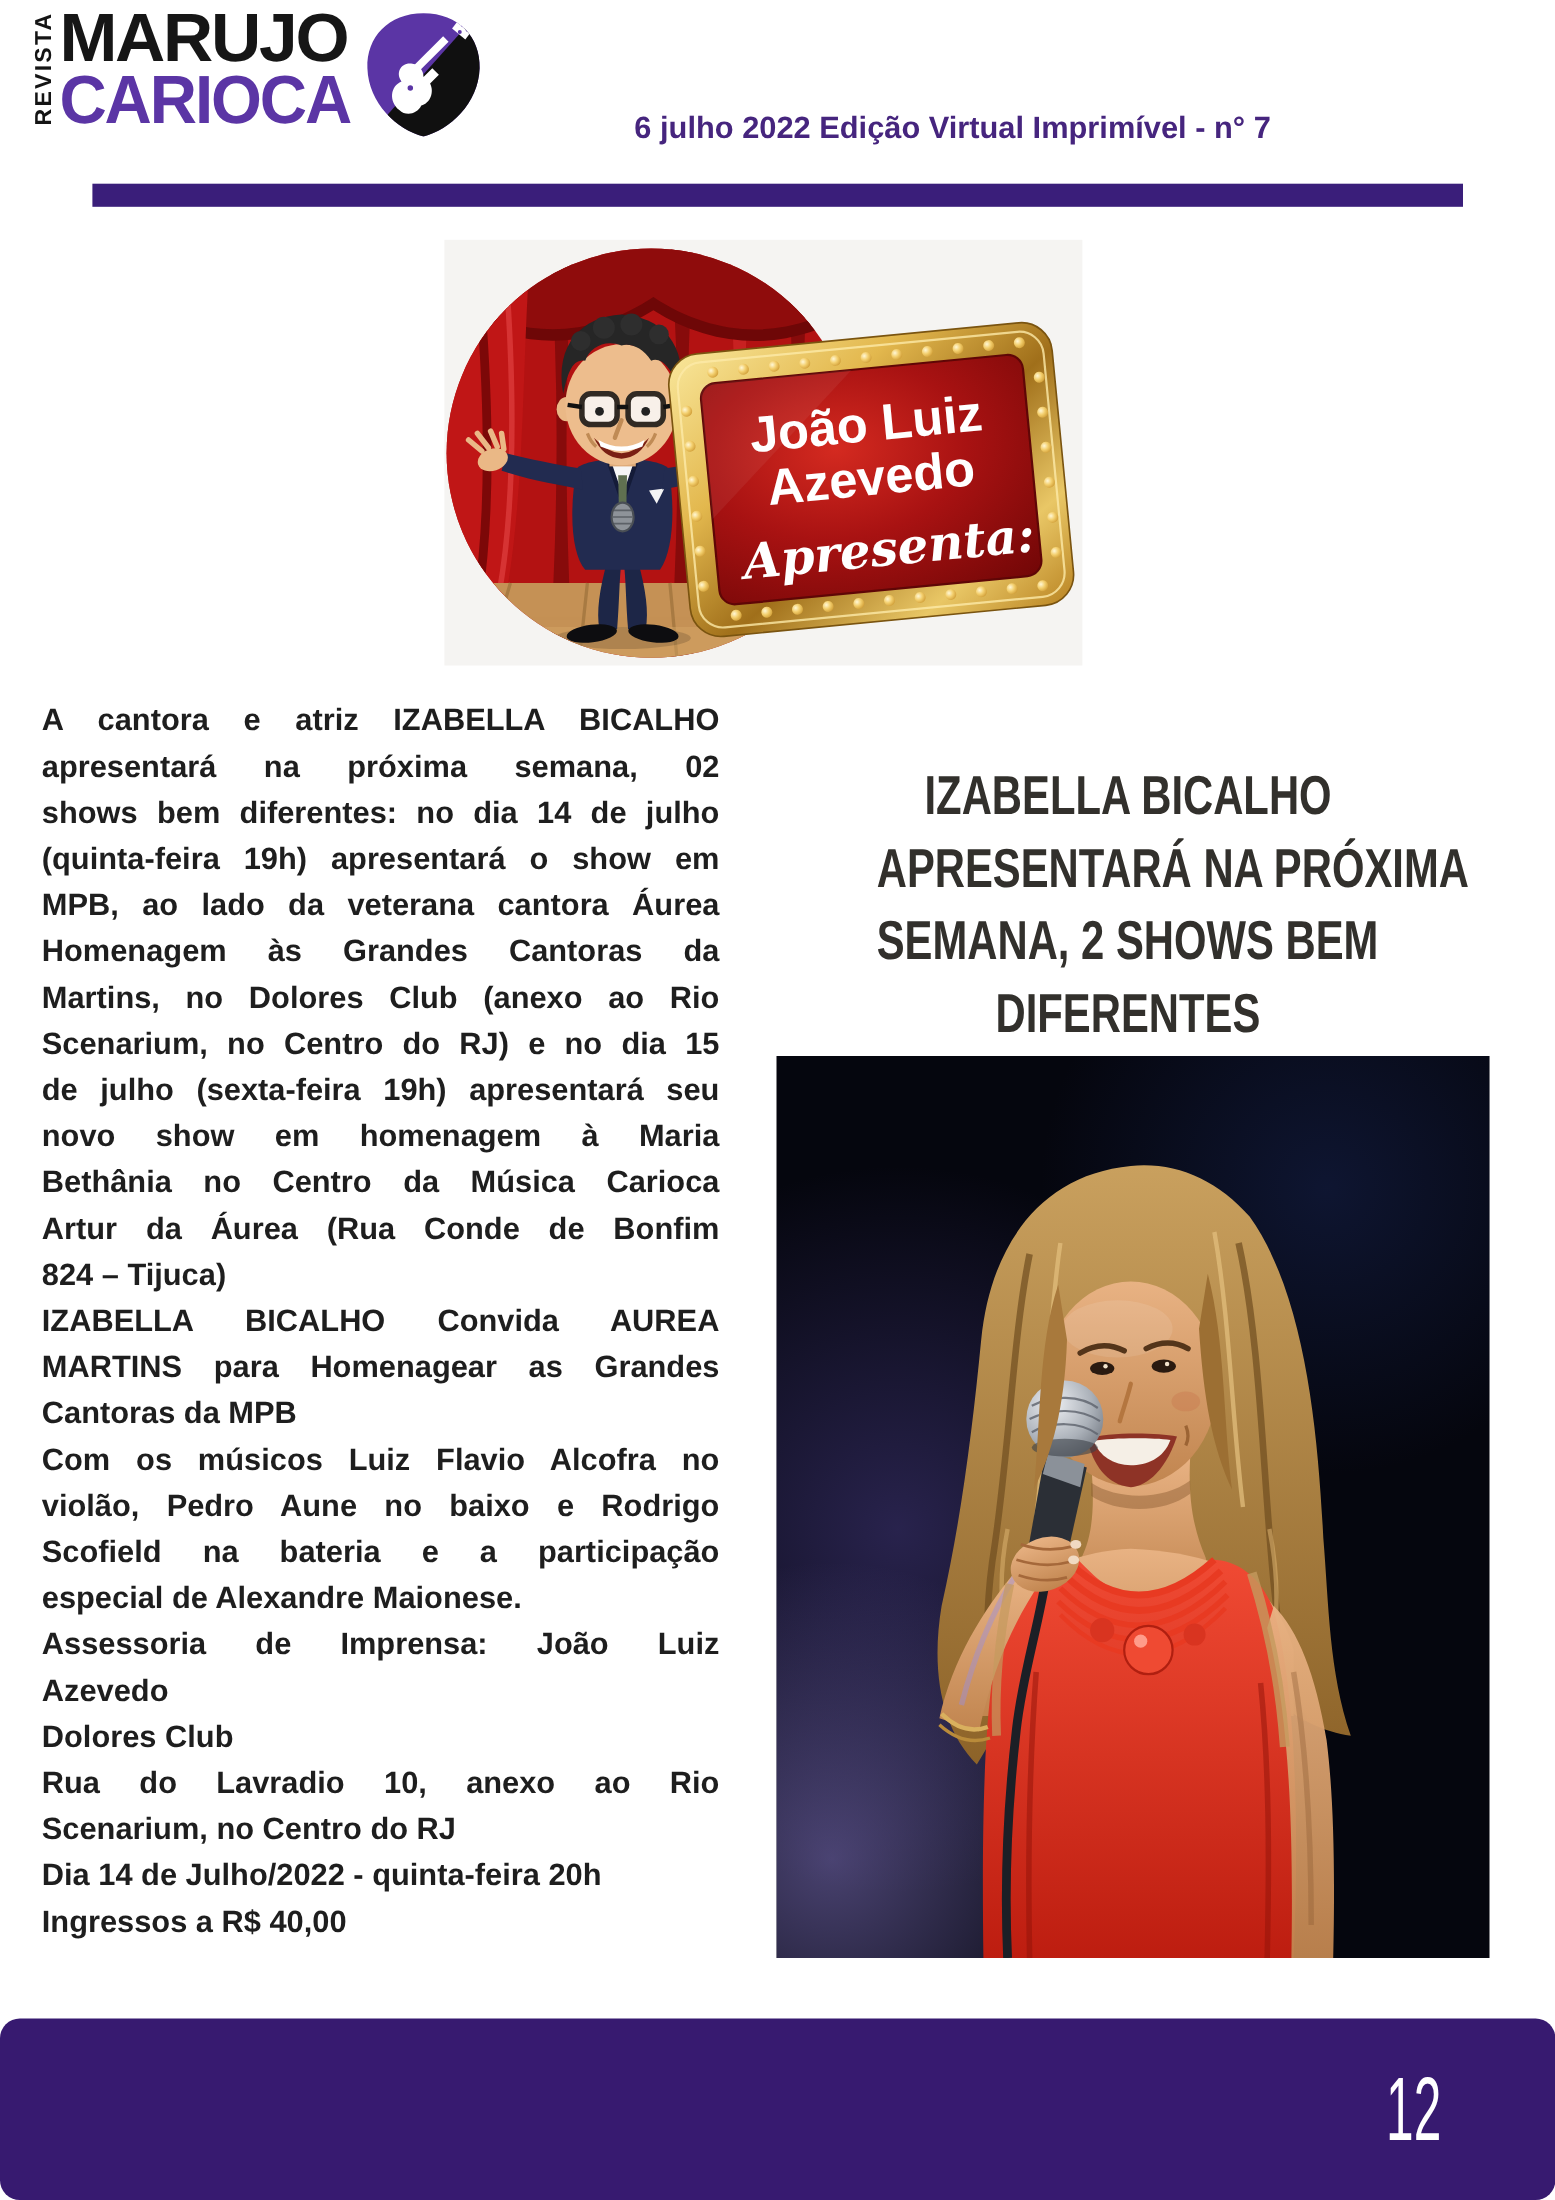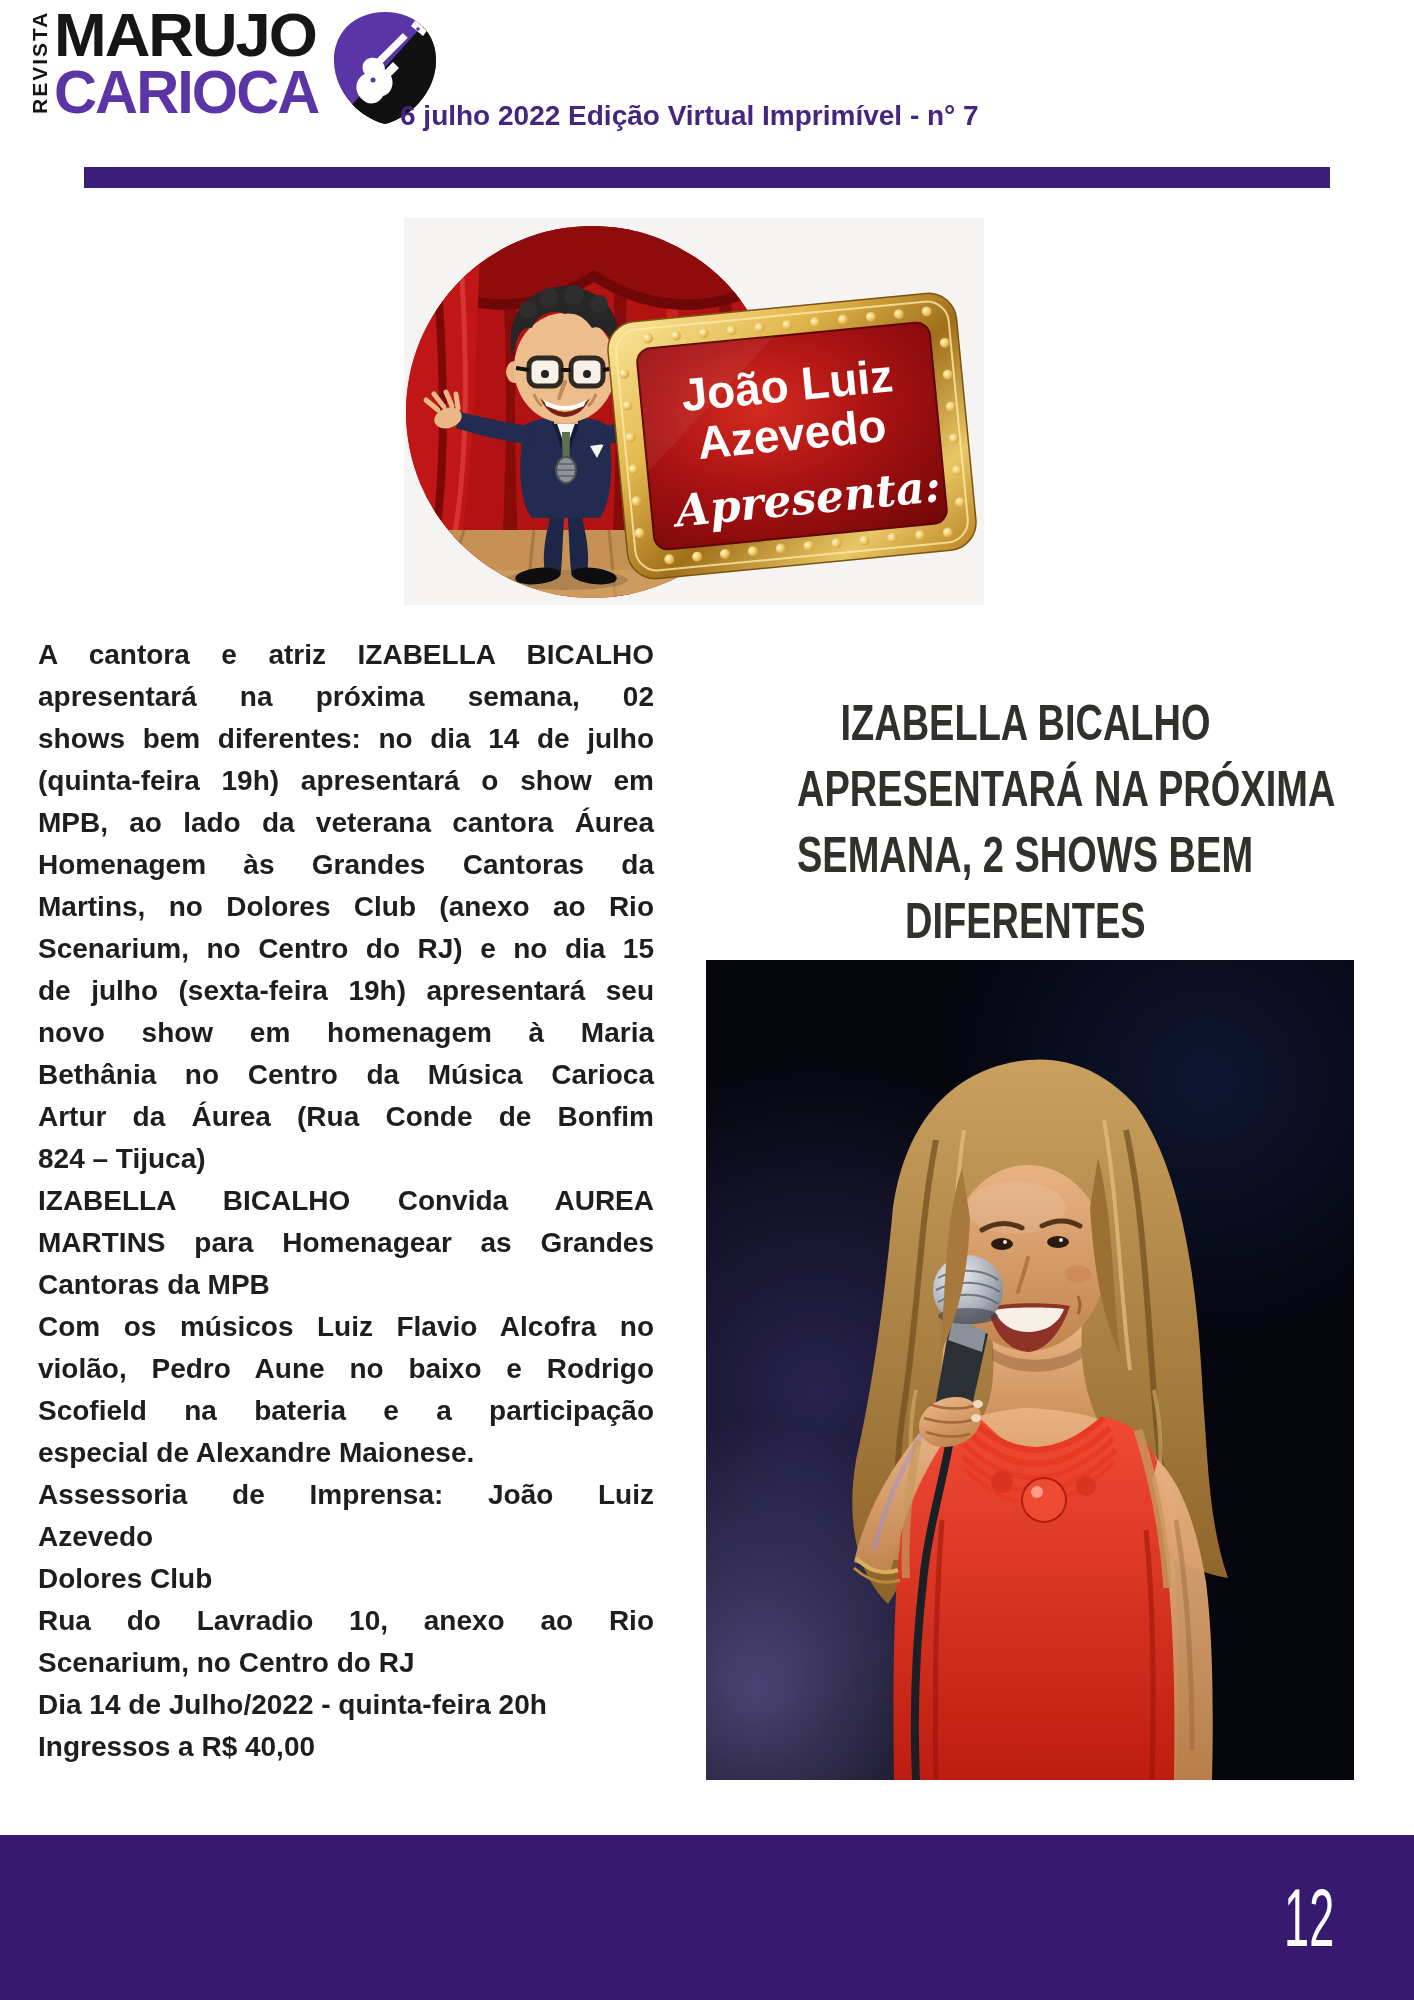--- a/index.html
+++ b/index.html
@@ -9,39 +9,39 @@
   .masthead{position:absolute;left:0;top:0;width:1414px;height:200px;}
   .logo{position:absolute;left:28px;top:6px;display:flex;align-items:flex-start;}
   .revista{writing-mode:vertical-rl;transform:rotate(180deg);font-weight:bold;font-size:21px;
            letter-spacing:2px;color:#141414;height:112px;text-align:center;margin-right:2px;}
   .logo-words{display:flex;flex-direction:column;justify-content:flex-end;}
   .logo-w1{font-size:62px;font-weight:bold;letter-spacing:-2px;line-height:57px;color:#161616;
            transform:scaleX(1.02);transform-origin:left center;}
   .logo-w2{font-size:62px;font-weight:bold;letter-spacing:-2px;line-height:57px;color:#5b35a5;
            transform:scaleX(0.96);transform-origin:left center;}
   .pick{margin-left:4px;margin-top:2px;}
-  .edition{position:absolute;left:400px;top:100px;width:932px;text-align:left;
+  .edition{position:absolute;left:400px;top:100px;width:932px;text-align:center;
            font-size:28px;font-weight:bold;color:#46257e;}
   .rule{position:absolute;left:84px;top:167px;width:1246px;height:21px;background:#3a1e7a;}
   
   .hero{position:absolute;left:404px;top:218px;width:580px;height:387px;background:#f5f4f2;}
   
   .bodycol{position:absolute;left:38px;top:634px;width:616px;color:#1e1e1e;
            font-size:28px;font-weight:bold;}
   .para{margin:0;}
   .para:first-child{}
   .bl{height:42px;line-height:42px;text-align:left;}
   .bl.j{text-align:justify;text-align-last:justify;}
   .headcol{position:absolute;left:712px;top:690px;width:626px;text-align:center;color:#32302c;}
   .hl-line{height:66px;line-height:66px;font-size:50px;font-weight:bold;white-space:nowrap;}
   .hl-line .cond{display:inline-block;transform:scaleX(0.76);transform-origin:center;letter-spacing:0px;}
   .photo{position:absolute;left:706px;top:960px;width:648px;height:820px;background:#05060e;}
   
   .pagefoot{position:absolute;left:0;top:1835px;width:1414px;height:165px;background:#371a70;
-            display:flex;align-items:center;justify-content:flex-end;padding-right:80px;box-sizing:border-box;}
+            display:flex;align-items:center;justify-content:flex-end;padding-right:104px;box-sizing:border-box;border-radius:18px;}
   .pagenum{color:#ffffff;font-size:82px;font-weight:400;transform:scaleX(0.55);
            transform-origin:right center;font-family:"Liberation Sans",sans-serif;}
   svg text{font-family:"Liberation Sans",sans-serif;}
   .script-text{font-family:"DejaVu Serif",serif;font-style:italic;font-weight:bold;}
 </style>
 </head>
 <body>
 
 <div class="page">
 

